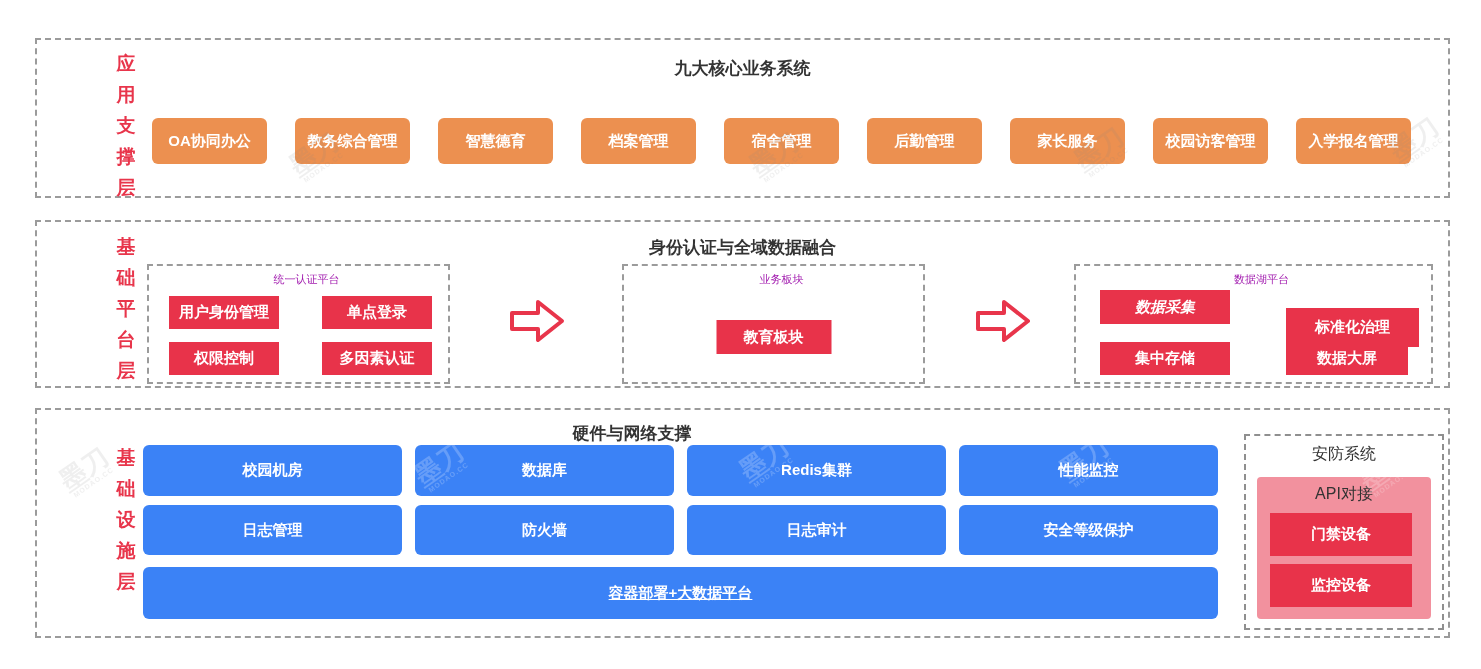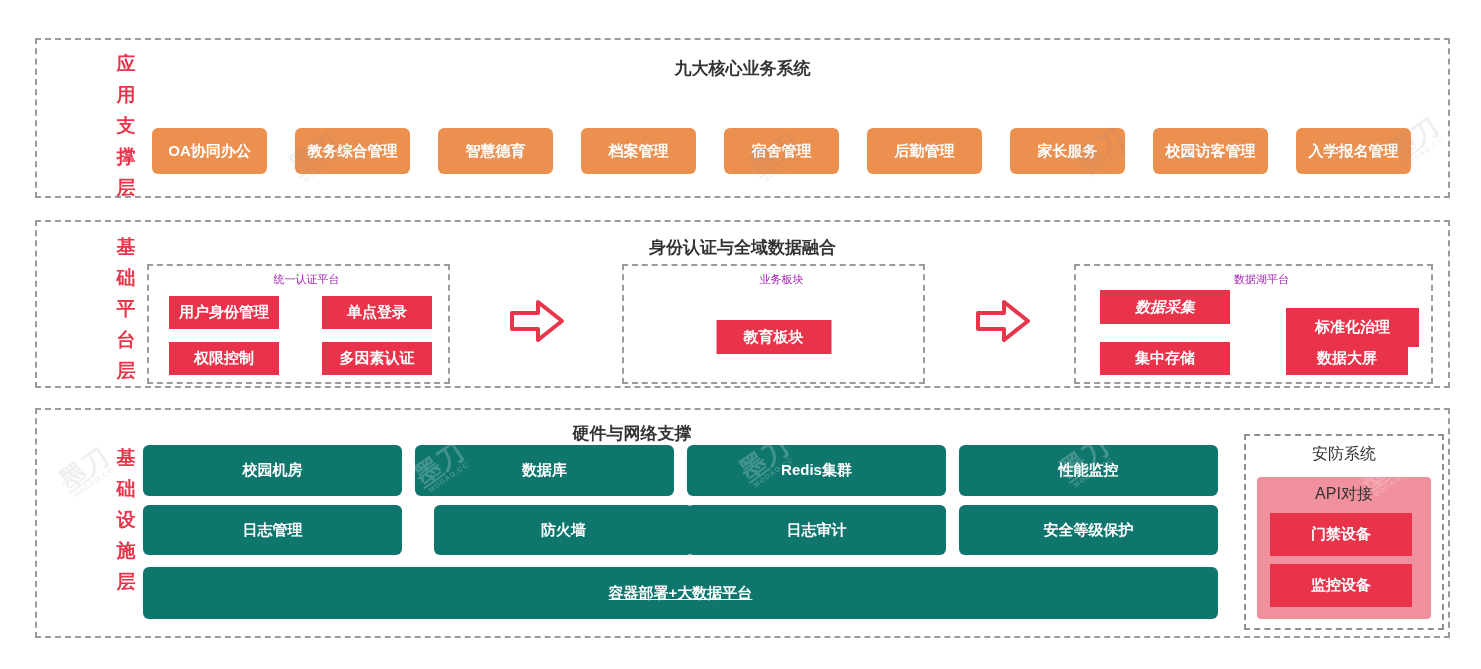--- a/index.html
+++ b/index.html
@@ -15,36 +15,36 @@
   .layer-plat  { top: 220px; height: 168px; }
   .layer-infra { top: 408px; height: 230px; }
 
   .vlabel { position: absolute; left: 72px; width: 34px; text-align: center;
             color: #e8354b; font-weight: bold; font-size: 19px; }
   .vlabel span { display: block; line-height: 31px; }
 
   .layer-title { position: absolute; left: 0; width: 100%; text-align: center;
                  color: #333; font-size: 17px; font-weight: bold; }
 
-  .btn-row { position: absolute; left: 115px; top: 88px; display: flex; gap: 28px; }
+  .btn-row { position: absolute; left: 115px; top: 78px; display: flex; gap: 28px; }
   .app-btn { width: 115px; height: 46px; background: #ec9050; border-radius: 6px;
              color: #fff; font-size: 15px; font-weight: bold;
              display: flex; align-items: center; justify-content: center; }
 
   .subbox { position: absolute; top: 42px; height: 120px;
             border: 2px dashed #9b9b9b; background: #fff; }
   .subbox-title { position: absolute; top: 6px; left: 8px; width: 100%; text-align: center;
                   color: #a21caf; font-size: 11px; }
   .red-btn { position: absolute; background: #e8334a; border-radius: 0;
              color: #fff; font-size: 15px; font-weight: bold;
              display: flex; align-items: center; justify-content: center; }
 
   .arrow { position: absolute; top: 76px; }
 
-  .bar { position: absolute; background: #0f766e; border-radius: 6px;
+  .bar { position: absolute; background: #3b82f6; border-radius: 6px;
          color: #fff; font-size: 15px; font-weight: bold;
          display: flex; align-items: center; justify-content: center; }
 
   .sec-box { position: absolute; left: 1207px; top: 24px; width: 200px; height: 196px;
              border: 2px dashed #8f8f8f; background: #fff; }
   .sec-title { position: absolute; top: 8px; left: 0; width: 100%; text-align: center;
                color: #333; font-size: 16px; }
   .sec-panel { position: absolute; left: 11px; top: 41px; width: 174px; height: 142px;
                background: #f2919e; border-radius: 4px; }
   .sec-panel-title { position: absolute; top: 7px; left: 0; width: 100%; text-align: center;
@@ -137,21 +137,21 @@
       <span>层</span>
     </div>
     <div class="layer-title" style="top:12px; width:1190px;">硬件与网络支撑</div>
 
     <div class="bar" style="left:106px; top:35px; width:259px; height:51px;">校园机房</div>
     <div class="bar" style="left:378px; top:35px; width:259px; height:51px;">数据库</div>
     <div class="bar" style="left:650px; top:35px; width:259px; height:51px;">Redis集群</div>
     <div class="bar" style="left:922px; top:35px; width:259px; height:51px;">性能监控</div>
 
     <div class="bar" style="left:106px; top:95px; width:259px; height:50px;">日志管理</div>
-    <div class="bar" style="left:378px; top:95px; width:259px; height:50px;margin-left:19px;">防火墙</div>
+    <div class="bar" style="left:378px; top:95px; width:259px; height:50px;">防火墙</div>
     <div class="bar" style="left:650px; top:95px; width:259px; height:50px;">日志审计</div>
     <div class="bar" style="left:922px; top:95px; width:259px; height:50px;">安全等级保护</div>
 
     <div class="bar" style="left:106px; top:157px; width:1075px; height:52px;text-decoration:underline;">容器部署+大数据平台</div>
 
     <div class="sec-box">
       <div class="sec-title">安防系统</div>
       <div class="sec-panel">
         <div class="sec-panel-title">API对接</div>
         <div class="red-btn" style="left:13px; top:36px; width:142px; height:43px;">门禁设备</div>

